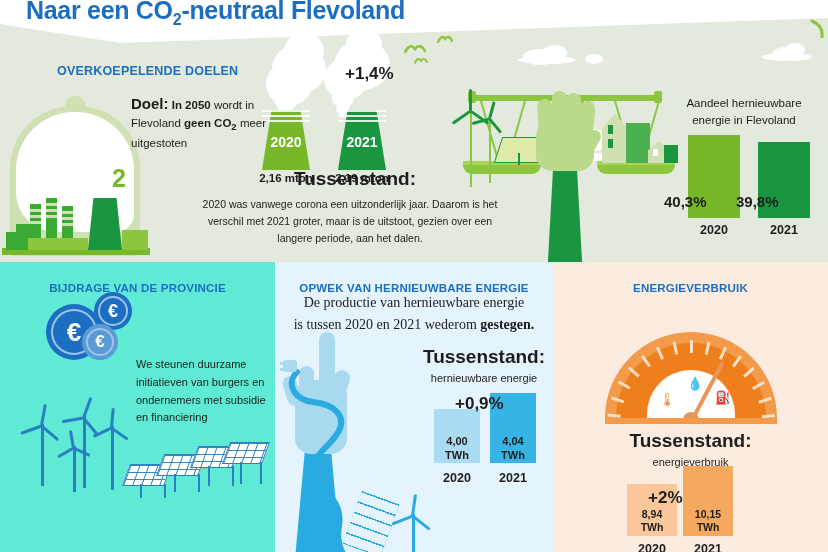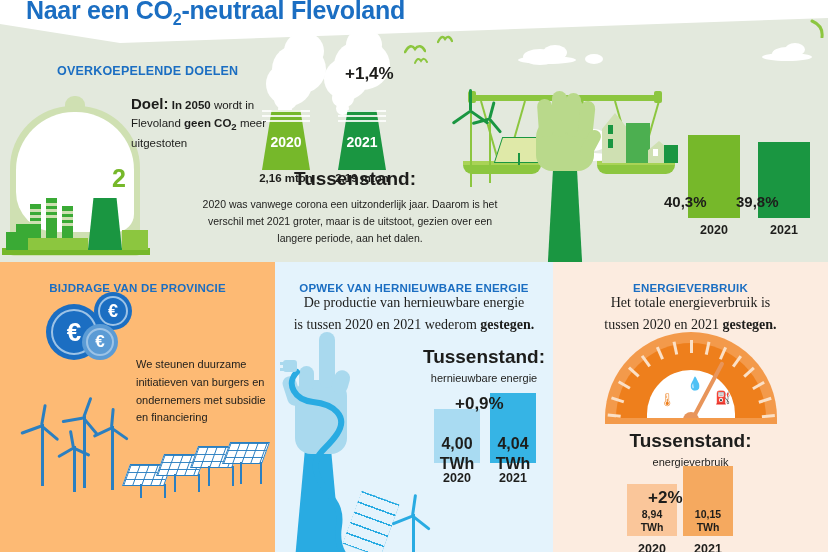--- a/index.html
+++ b/index.html
@@ -134,21 +134,21 @@
     white-space:nowrap;
   }
   .hb-year {
     position:absolute; top:88px; width:60px; text-align:center;
     font-size:12.5px; font-weight:bold; color:#1d1d1b;
   }
 
   
   .panels { position:absolute; left:0; top:262px; width:828px; height:290px; }
   .panel { position:absolute; top:0; height:290px; overflow:hidden; }
-  .p1 { left:0; width:275px; background:#fdba74; }
+  .p1 { left:0; width:275px; background:#5eead4; }
   .p2 { left:275px; width:278px; background:#e4f3fc; }
   .p3 { left:553px; width:275px; background:#fcece0; }
   .p-head {
     position:absolute; top:20px; width:100%; text-align:center;
     font-size:11.5px; font-weight:bold; color:#1b6ec2; letter-spacing:0.2px;
   }
   .p-sub {
     position:absolute; top:30px; width:100%; text-align:center;
     font-size:14px; color:#1d1d1b; line-height:1.6;font-family:Liberation Serif, serif;
   }
@@ -176,21 +176,21 @@
 
   
   .p2-tussen { position:absolute; left:140px; top:84px; width:138px; text-align:center;
                font-size:19px; font-weight:bold; color:#1d1d1b; }
   .p2-tussen-sub { position:absolute; left:140px; top:110px; width:138px; text-align:center;
                font-size:11px; color:#1d1d1b; }
   .b2-wrap { position:absolute; left:145px; top:128px; width:130px; height:95px; }
   .b2 { position:absolute; bottom:22px; width:46px; }
   .b2.a { background:#a9dbf2; }
   .b2.b { background:#36b4e5; }
-  .b2-val { position:absolute; width:46px; text-align:center; font-size:16px;
+  .b2-val { position:absolute; width:46px; text-align:center; font-size:11px;
             font-weight:bold; color:#1d1d1b; line-height:1.28; }
   .b2-year { position:absolute; bottom:0; width:56px; text-align:center;
              font-size:12.5px; font-weight:bold; color:#1d1d1b; }
   .b2-pct { position:absolute; left:180px; top:132px; font-size:17px;
             font-weight:bold; color:#1d1d1b; white-space:nowrap; }
 
   .hand2 { position:absolute; left:-2px; top:74px; width:175px; height:216px; }
   .arm2 { position:absolute; left:16px; top:110px; width:58px; height:108px; background:#29abe2;
           clip-path:polygon(28% 0,72% 0,100% 100%,0 100%); }
   .palm2 { position:absolute; left:22px; top:44px; width:52px; height:74px; background:#a9d9ee; border-radius:16px;}
@@ -378,20 +378,24 @@
       <div class="hand">
         <div class="palm"></div>
         <div class="finger" style="left:10px;top:14px;height:38px;transform:rotate(-4deg);"></div>
         <div class="finger" style="left:24px;top:6px;height:46px;"></div>
         <div class="finger" style="left:38px;top:8px;height:44px;"></div>
         <div class="finger" style="left:51px;top:16px;height:38px;transform:rotate(6deg);"></div>
         <div class="finger" style="left:56px;top:44px;width:13px;height:30px;transform:rotate(28deg);"></div>
       </div>
     </div>
 
+    <div class="hb-title">
+      <span>Aandeel hernieuwbare</span><br>
+      <span>energie in Flevoland</span>
+    </div>
     <div class="hb-wrap">
       <div class="hb-bar" style="left:20px;bottom:22px;height:83px;background:#76b82a;"></div>
       <div class="hb-bar" style="left:90px;bottom:22px;height:76px;background:#1a9641;"></div>
       <div class="hb-label" style="left:-4px;">40,3%</div>
       <div class="hb-label" style="left:68px;">39,8%</div>
       <div class="hb-year" style="left:16px;">2020</div>
       <div class="hb-year" style="left:86px;">2021</div>
     </div>
   </div>
 
@@ -504,24 +508,20 @@
           <span>TWh</span>
         </div>
         <div class="b2-year" style="left:9px;">2020</div>
         <div class="b2-year" style="left:65px;">2021</div>
       </div>
       <div class="b2-pct">+0,9%</div>
     </div>
 
     <div class="panel p3">
       <div class="p-head">ENERGIEVERBRUIK</div>
-      <div class="p-sub">
-        <span>Het totale energieverbruik is</span><br>
-        <span>tussen 2020 en 2021 </span><b>gestegen.</b>
-      </div>
 
       <div class="gauge">
         <div class="gauge-outer"></div>
         <div class="gauge-inner"></div>
         <div class="tick" style="transform:rotate(-84deg);"></div>
         <div class="tick" style="transform:rotate(-72deg);"></div>
         <div class="tick" style="transform:rotate(-60deg);"></div>
         <div class="tick" style="transform:rotate(-48deg);"></div>
         <div class="tick" style="transform:rotate(-36deg);"></div>
         <div class="tick" style="transform:rotate(-24deg);"></div>

